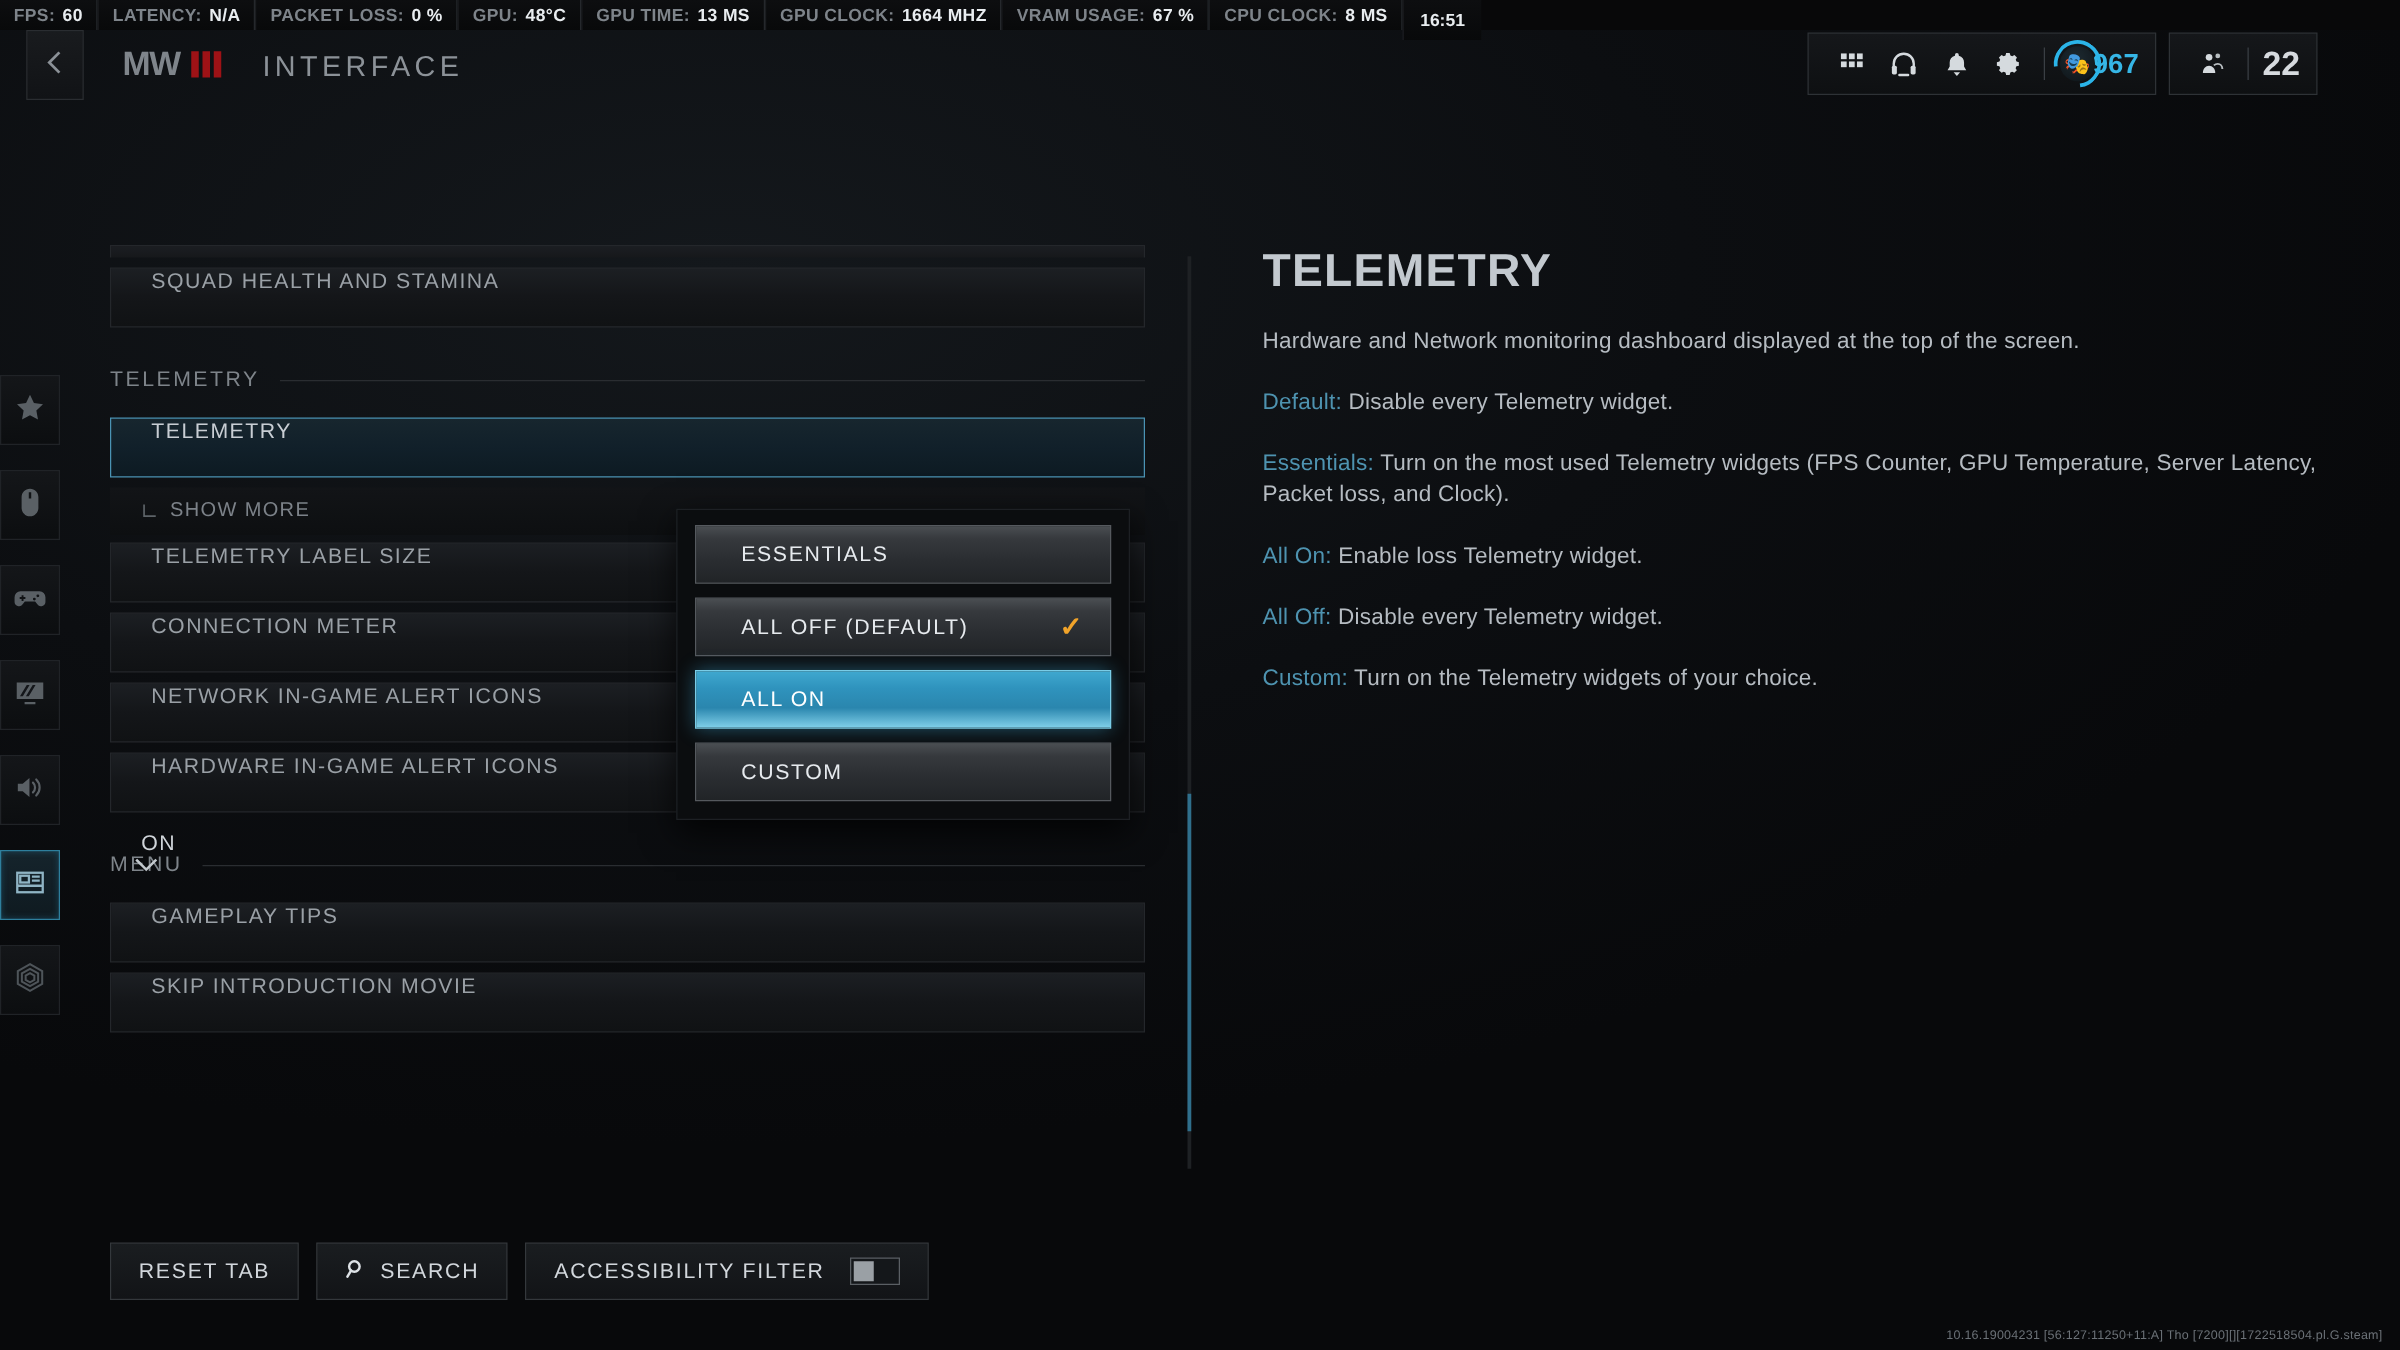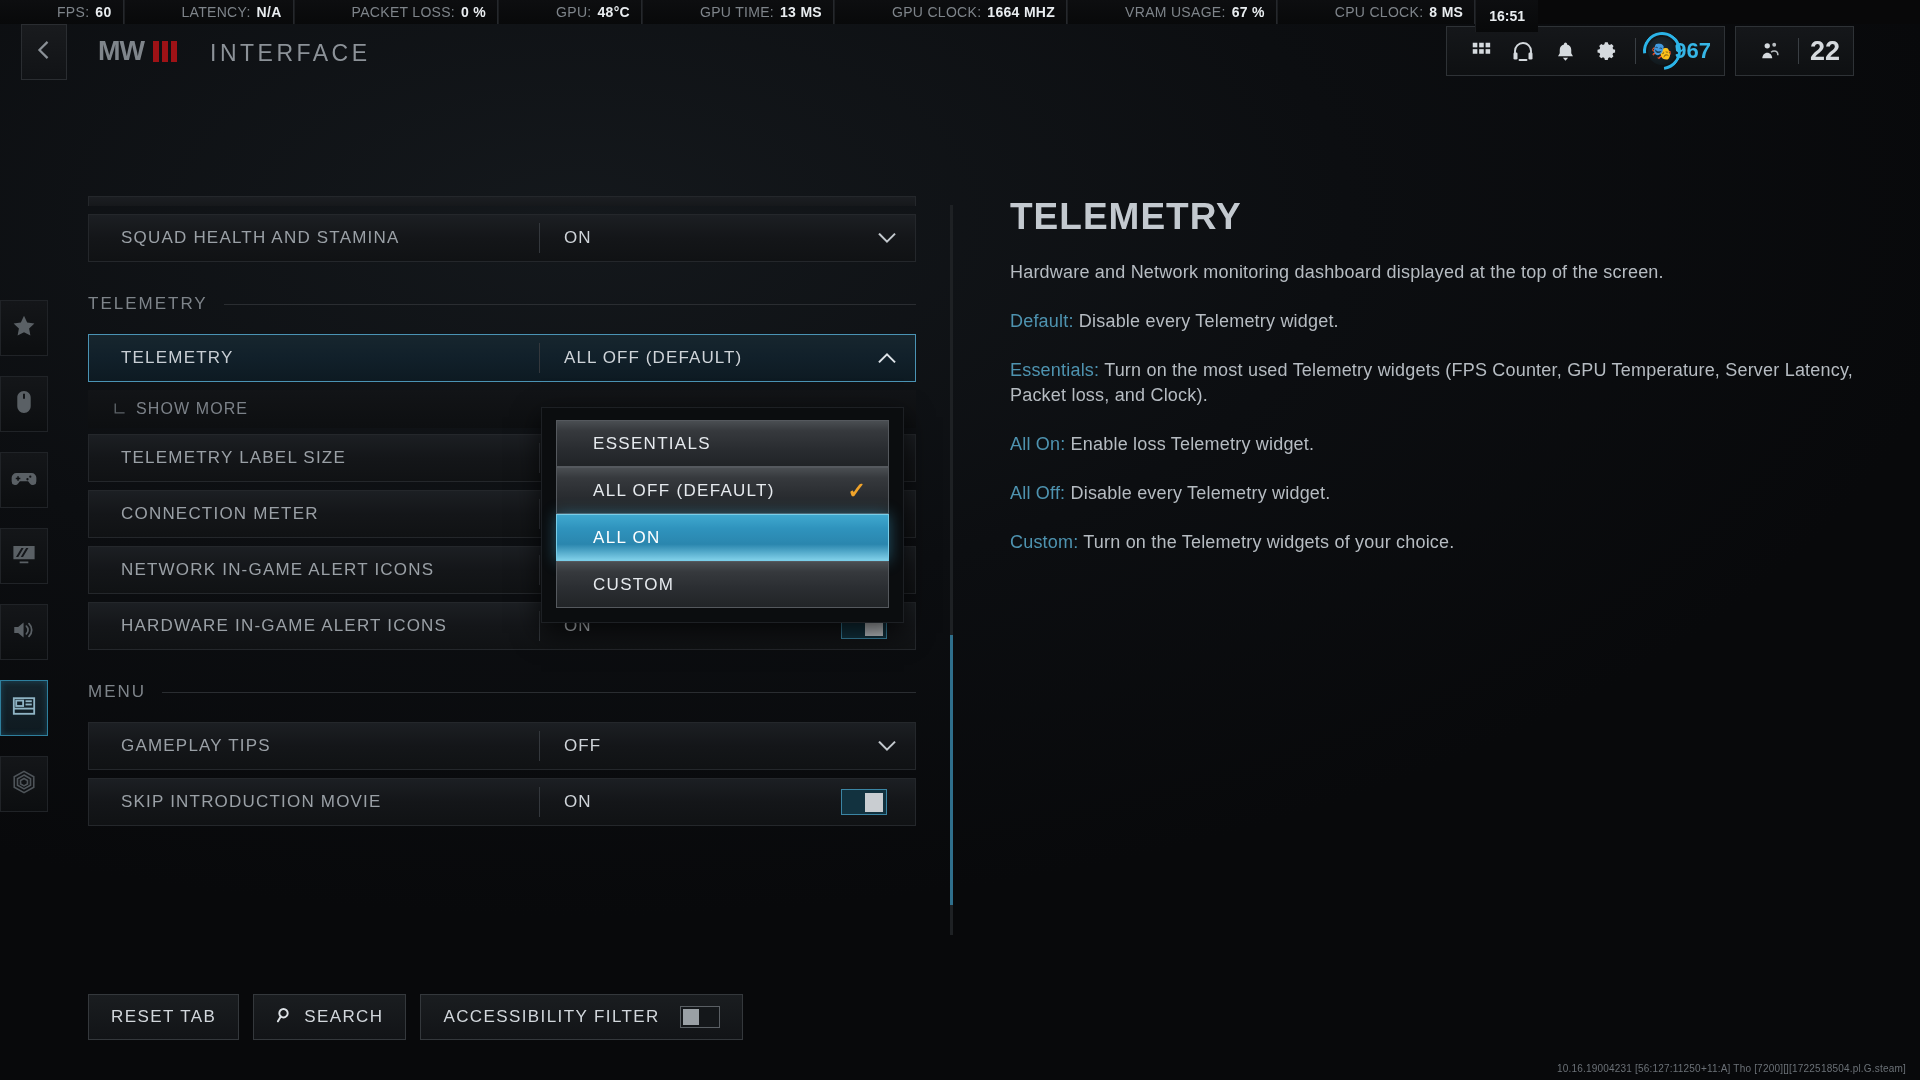--- a/index.html
+++ b/index.html
@@ -29,21 +29,21 @@
     display: flex; align-items: center; gap: 6px;
     padding: 0 11px;
     border-right: 1px solid #25282c;
     border-left: 1px solid #1b1d20;
     font-size: 14px;
     letter-spacing: 0.3px;
     white-space: nowrap;
     background: linear-gradient(180deg,#0d0e10 0%, #08090a 100%);
   }
   .tele-widget:first-child { border-left: none; }
-  .tele-label { color: #7e848a; font-weight: normal; margin-left: 46px; }
+  .tele-label { color: #7e848a; font-weight: bold; }
   .tele-value { color: #e9edf0; font-weight: bold; }
   .tele-clock { color: #e9edf0; font-weight: bold; padding: 16px 13px;
                 border-left: 1px solid #1b1d20; display:flex; align-items:center;
                 font-size:14px; background: linear-gradient(180deg,#0d0e10 0%, #08090a 100%);}
 
   
   #header {
     position: absolute; top: 24px; left: 0; width: 1920px; height: 58px;
     z-index: 50;
   }
@@ -139,21 +139,21 @@
     left: 88px; top: 196px;
     width: 828px; height: 740px;
     overflow: hidden;
   }
   .row {
     position: relative;
     height: 48px;
     margin-bottom: 8px;
     background: linear-gradient(180deg, #1c1f23 0%, #141619 48%, #101214 100%);
     border: 1px solid #24272b;
-    display: flex; align-items: center;
+    display: flex; align-items: flex-start; flex-direction: column;
   }
   .row.focused {
     background: linear-gradient(180deg, #17262e 0%, #11202a 50%, #0d1a22 100%);
     border: 1px solid #4a93b4;
   }
   .row-label {
     flex: 0 0 450px;
     padding-left: 32px;
     font-size: 17px;
     letter-spacing: 1.2px;
@@ -229,20 +229,21 @@
     width: 363px;
     background: #0b0d0f;
     border: 1px solid #1d2024;
     padding: 12px 14px 14px 14px;
     z-index: 70;
     box-shadow: 0 10px 26px rgba(0,0,0,0.75);
   }
   .dd-opt {
     position: relative;
     height: 47px;
+    margin-bottom: 11px;
     background: linear-gradient(180deg,#4a4e52 0%, #36393d 22%, #2a2d31 60%, #212427 100%);
     border: 1px solid #55595e;
     display: flex; align-items: center;
     cursor: pointer;
   }
   .dd-opt:last-child { margin-bottom: 0; }
   .dd-opt .dd-text {
     padding-left: 36px; font-size: 17px; letter-spacing: 1.3px;
     color: #e6eaee; text-transform: uppercase;
   }

